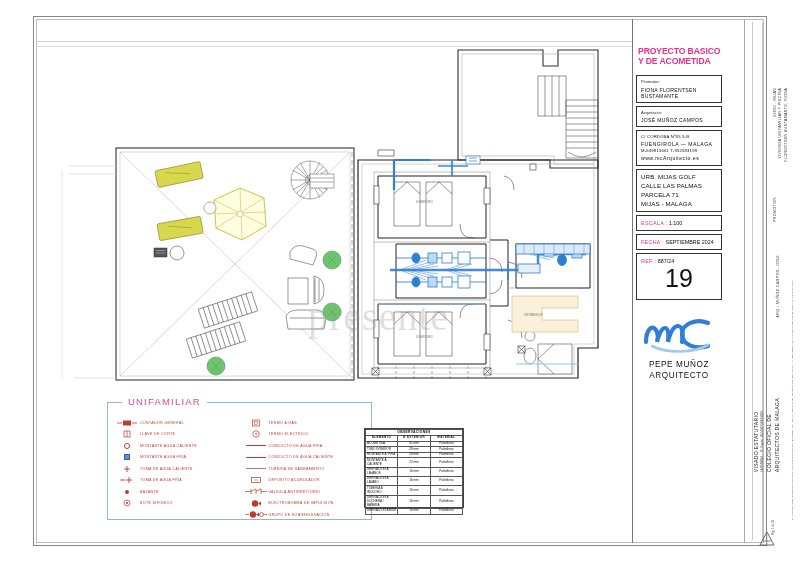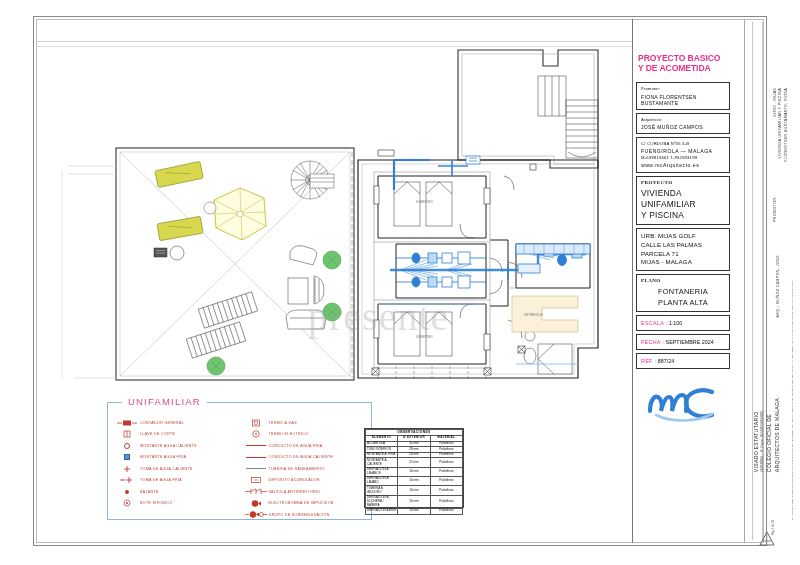--- a/index.html
+++ b/index.html
@@ -74,21 +74,21 @@
     font-size:3.2px;color:#111;
   }
   .obs table{border-collapse:collapse;width:100%;table-layout:fixed;}
   .obs td,.obs th{border:0.4px solid #555;padding:0.4px 1px;line-height:1.25;}
   .obs .hdr{text-align:center;font-weight:bold;font-size:3.4px;letter-spacing:0.3px;}
   .obs .c-el{width:48%;font-size:3.05px;}
   .obs .c-d{width:22%;text-align:center;font-size:3.05px;}
   .obs .c-m{width:30%;text-align:center;font-size:3.05px;}
 
   
-  .tb{position:absolute;left:636px;top:39px;width:94px;}
+  .tb{position:absolute;left:636px;top:32px;width:86px;}
   .tb-box{border:0.8px solid #333;box-sizing:border-box;background:#fff;margin-bottom:3px;padding:3px 4px;}
   .proj-title{color:#e8308a;font-size:8.6px;font-weight:bold;line-height:1.18;letter-spacing:-0.1px;margin:14px 0 9px 2px;}
   .lbl{font-size:4.1px;color:#222;letter-spacing:0.15px;}
   .val{font-size:5.1px;color:#111;letter-spacing:0.3px;margin-top:2.5px;}
   .addr{font-size:4.2px;color:#111;line-height:1.5;letter-spacing:0.2px;}
   .addr .big{font-size:5.1px;letter-spacing:0.5px;}
   .sec-lbl{font-family:"Liberation Serif",serif;font-weight:bold;font-size:5px;letter-spacing:0.4px;color:#111;}
   .big-val{font-size:8.4px;line-height:1.3;color:#111;letter-spacing:0.2px;}
   .addr2{font-size:6.2px;line-height:1.42;color:#111;letter-spacing:0.1px;}
   .plano-val{font-size:7.4px;line-height:1.42;color:#111;text-align:center;letter-spacing:0.3px;}
@@ -585,68 +585,58 @@
       <div class="val">JOSÉ  MUÑOZ  CAMPOS</div>
     </div>
 
     <div class="tb-box addr">
       <div>C/ CORDOBA Nº35   3-B</div>
       <div class="big">FUENGIROLA  —  MALAGA</div>
       <div>M-639815661  T-952583199</div>
       <div class="big">www.mcArquitecto.es</div>
     </div>
 
-    <div class="tb-box">
-      <div class="sec-lbl">PROYECTO</div>
-      <div class="big-val" style="margin-top:3px;">
-        <div>VIVIENDA</div>
-        <div>UNIFAMILIAR</div>
-        <div>Y PISCINA</div>
-      </div>
-    </div>
 
     <div class="tb-box addr2">
       <div>URB. MIJAS GOLF</div>
       <div>CALLE LAS PALMAS</div>
       <div>PARCELA 71</div>
       <div>MIJAS - MALAGA</div>
     </div>
 
-    <div class="tb-box">
-      <div class="sec-lbl">PLANO</div>
-      <div class="plano-val" style="margin-top:4px;">
-        <div>FONTANERIA</div>
-        <div>PLANTA ALTA</div>
-      </div>
-    </div>
 
     <div class="tb-box kv" style="padding:4px;">
       <span class="k">ESCALA :</span>
       <span>1:100</span>
     </div>
 
     <div class="tb-box kv" style="padding:4px;">
       <span class="k">FECHA :</span>
       <span>SEPTIEMBRE 2024</span>
     </div>
 
     <div class="tb-box" style="padding:4px;">
       <div class="kv">
         <span class="k">REF :</span>
         <span>887/24</span>
       </div>
+      <div class="num">19</div>
     </div>
 
     <div class="logo-wrap">
       <svg width="82" height="40" viewBox="0 0 82 40">
         <path d="M8,28 C8,16 14,10 18,16 C21,21 19,28 19,28 C19,28 22,14 27,14 C32,14 30,28 30,28
                  C30,28 33,12 40,12 C47,12 44,28 44,28" fill="none" stroke="#2f7fd4" stroke-width="4.2" stroke-linecap="round"></path>
         <path d="M70,9 C58,4 44,10 44,20 C44,31 58,36 70,32" fill="none" stroke="#2f7fd4" stroke-width="4.2" stroke-linecap="round"></path>
         <path d="M14,32 C30,40 56,39 70,31" fill="none" stroke="#9fc9ea" stroke-width="2.6" stroke-linecap="round"></path>
       </svg>
+      <div class="logo-txt">
+        <div>PEPE MUÑOZ</div>
+        <div>ARQUITECTO</div>
+      </div>
     </div>
   </div>
 
   <div class="v-rule" style="left:752px;top:22px;height:518px;"></div>
   <div class="v-rule" style="left:762px;top:22px;height:518px;"></div>
 
   <div class="vstrip" style="left:766px;top:196px;">
     <span class="v-lbl">PROMOTOR:</span>
   </div>
   <div class="vstrip" style="left:777px;top:88px;">

